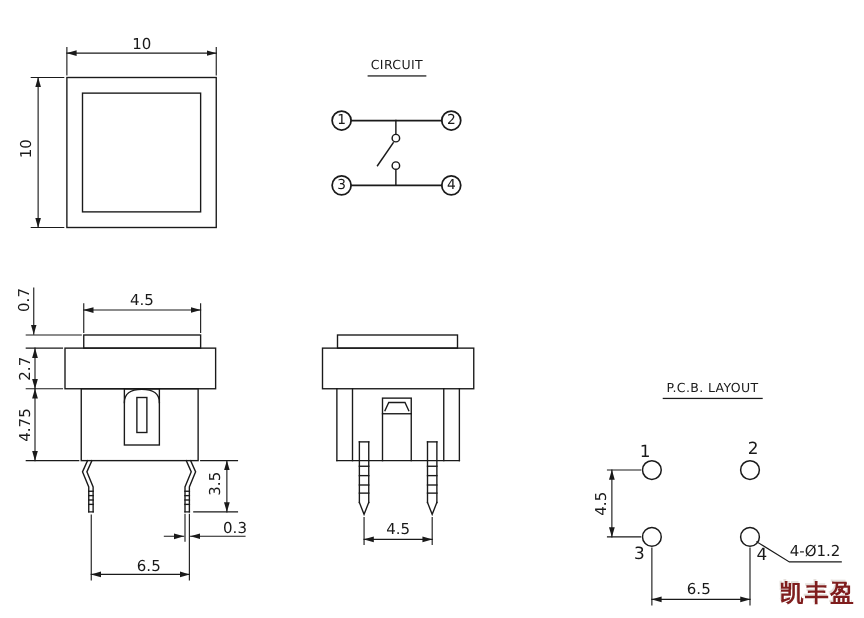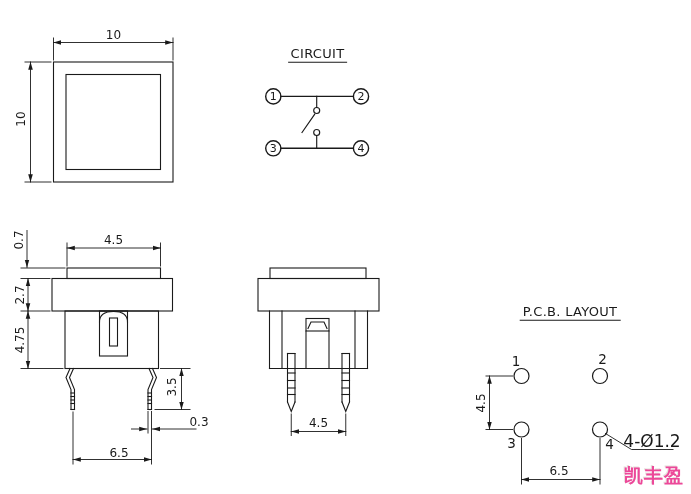--- a/index.html
+++ b/index.html
@@ -2,26 +2,26 @@
 <html><head>
 <meta charset="utf-8">
 <style>
   html,body{margin:0;padding:0;background:#fff;}
   .stage{position:relative;width:691px;height:494px;background:#ffffff;overflow:hidden;
          font-family:"DejaVu Sans",sans-serif;}
   .stage svg{position:absolute;left:0;top:0;}
   .lbl{position:absolute;transform:translate(-50%,-50%);font:12px "DejaVu Sans",sans-serif;
        color:#1a1a1a;white-space:nowrap;line-height:1;}
   .lbl.v{transform:translate(-50%,-50%) rotate(-90deg);}
-  .lbl.title{font-size:13px;letter-spacing:.3px;border-bottom:1.4px solid #1a1a1a;
+  .lbl.title{font-size:10px;letter-spacing:.3px;border-bottom:1.4px solid #1a1a1a;
              padding:0 3px 2.5px 3px;}
   .lbl.pin{font-size:11px;}
   .lbl.pad{font-size:13.5px;}
-  .lbl.note{font-size:17px;}
-  .lbl.watermark{font-size:19px;font-weight:bold;color:#ec4899;
+  .lbl.note{font-size:12px;}
+  .lbl.watermark{font-size:19px;font-weight:bold;color:#7f1d1d;
                  text-shadow:1px 1px 0 #ffffff,-1px -1px 0 #e6e2de;letter-spacing:1px;}
 </style>
 </head>
 <body>
 
 <div class="stage">
 
   <svg width="691" height="494" viewBox="0 0 691 494">
     <defs>
       <marker id="ar" viewBox="0 0 8 6" refX="7.8" refY="3" markerWidth="8" markerHeight="6" markerUnits="userSpaceOnUse" orient="auto-start-reverse">
@@ -178,21 +178,21 @@
   <span class="lbl pin" style="left:273.3px;top:96.4px">1</span>
   <span class="lbl pin" style="left:361px;top:96.4px">2</span>
   <span class="lbl pin" style="left:273.3px;top:148.3px">3</span>
   <span class="lbl pin" style="left:361px;top:148.3px">4</span>
 
   <span class="lbl v" style="left:19px;top:239.5px">0.7</span>
   <span class="lbl" style="left:113.5px;top:240px">4.5</span>
   <span class="lbl v" style="left:20px;top:294.5px">2.7</span>
   <span class="lbl v" style="left:20px;top:340px">4.75</span>
   <span class="lbl v" style="left:172px;top:387px">3.5</span>
-  <span class="lbl" style="left:199px;top:421.5px">0.3</span>
+  <span class="lbl" style="left:188px;top:421.5px">0.3</span>
   <span class="lbl" style="left:119px;top:452.5px">6.5</span>
 
   <span class="lbl" style="left:318.5px;top:422.5px">4.5</span>
 
   <span class="lbl title" style="left:570px;top:312.5px">P.C.B. LAYOUT</span>
   <span class="lbl pad" style="left:516px;top:361.5px">1</span>
   <span class="lbl pad" style="left:602.5px;top:359.5px">2</span>
   <span class="lbl pad" style="left:511.5px;top:443.5px">3</span>
   <span class="lbl pad" style="left:609.5px;top:444.5px">4</span>
   <span class="lbl v" style="left:480.5px;top:402.5px">4.5</span>

